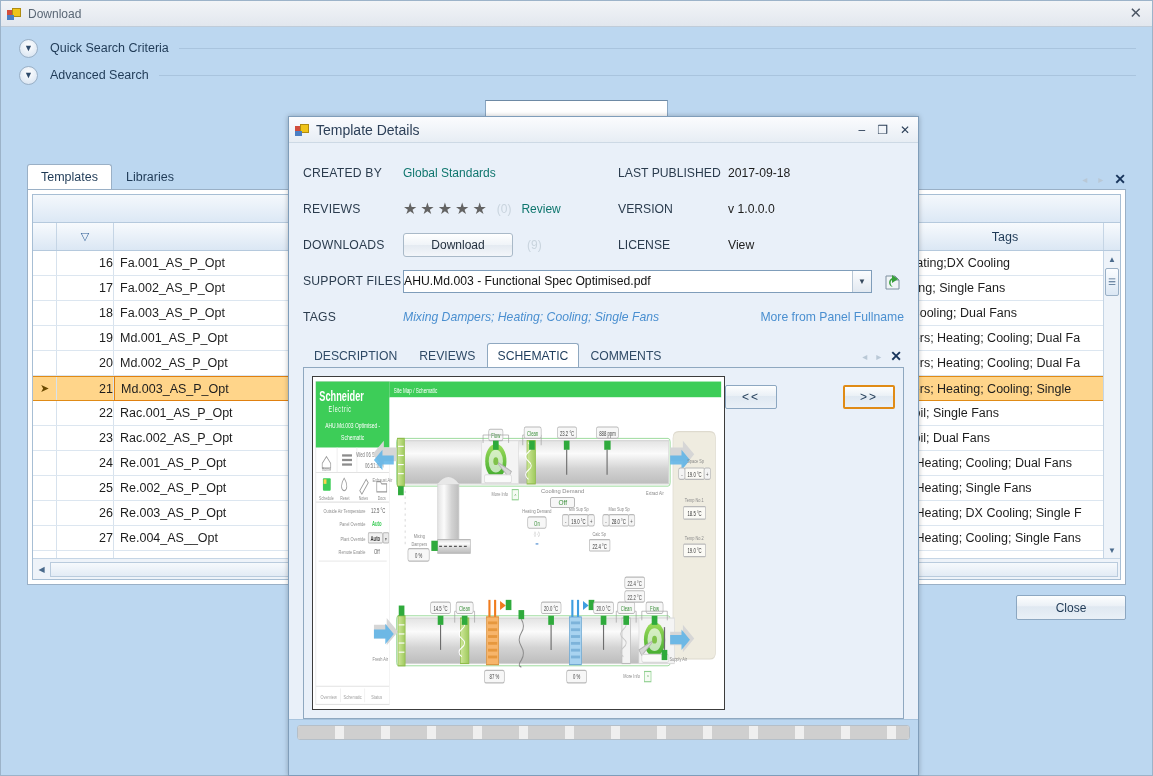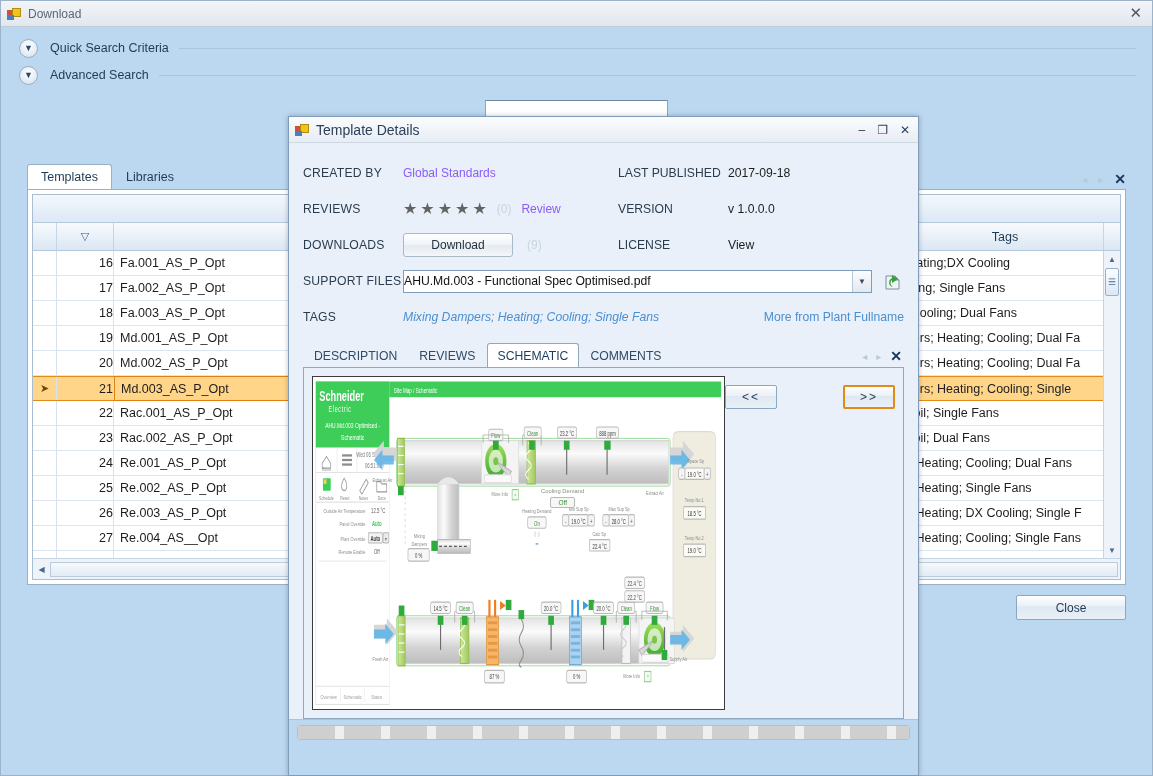--- a/index.html
+++ b/index.html
@@ -171,21 +171,21 @@
   }
   .dlg-title .ttl{ margin-left:7px; color:#2d4058; font-size:14px;}
   .dlg-btns{ position:absolute; right:8px; top:0; height:26px; display:flex; align-items:center; gap:12px;}
   .dlg-btns span{ color:#2d4058; font-size:12px; cursor:pointer; line-height:12px;}
 
   .dlg-body{ flex:1; padding:12px 14px 0 14px; display:flex; flex-direction:column;}
   .info-grid{ }
   .inf-row{ display:flex; align-items:center; height:36px;}
   .lbl{ width:100px; color:#2b3c4e; font-size:12.2px; letter-spacing:.2px;}
   .valcol{ width:215px; }
-  .link{ color:#8b5cf6; cursor:pointer; }
+  .link{ color:#0f766e; cursor:pointer; }
   .muted{ color:#c9d4de; }
   .lbl2{ width:110px; color:#2b3c4e; font-size:12.2px;}
   .val2{ color:#1d1d1d; font-size:12.2px;}
 
   .stars{ display:flex; gap:3px; }
   .star{ color:#636363; font-size:16px; line-height:16px;}
   #download-button{
     width:110px; height:24px; border-radius:3px;
     background:linear-gradient(#ffffff,#f0f4f8 48%,#e4eaf1 50%,#f3f6fa);
     border:1px solid #a9b9c8; color:#24313f; font-size:12px;
@@ -509,21 +509,21 @@
             <path d="M3 4 h9 l4 4 v9 h-13 z" fill="#f0f4f7" stroke="#7d8f9e" stroke-width="1"></path>
             <path d="M12 4 v4 h4 z" fill="#ccd7df" stroke="#7d8f9e" stroke-width="1"></path>
             <path d="M10 15 C5 14 5 8 9 6 L9 3 L15 7 L9 11 L9 8 C7 9 7 13 10 15 Z" fill="#37a03a"></path>
           </svg>
         </span>
       </div>
 
       <div class="inf-row">
         <span class="lbl">TAGS</span>
         <span class="tags-line">Mixing Dampers; Heating; Cooling; Single Fans</span>
-        <span class="more-from">More from Plant Fullname</span>
+        <span class="more-from">More from Panel Fullname</span>
       </div>
 
     </div>
 
     <div class="inner-tabs">
       <div class="itab">
         <span>DESCRIPTION</span>
       </div>
       <div class="itab">
         <span>REVIEWS</span>

